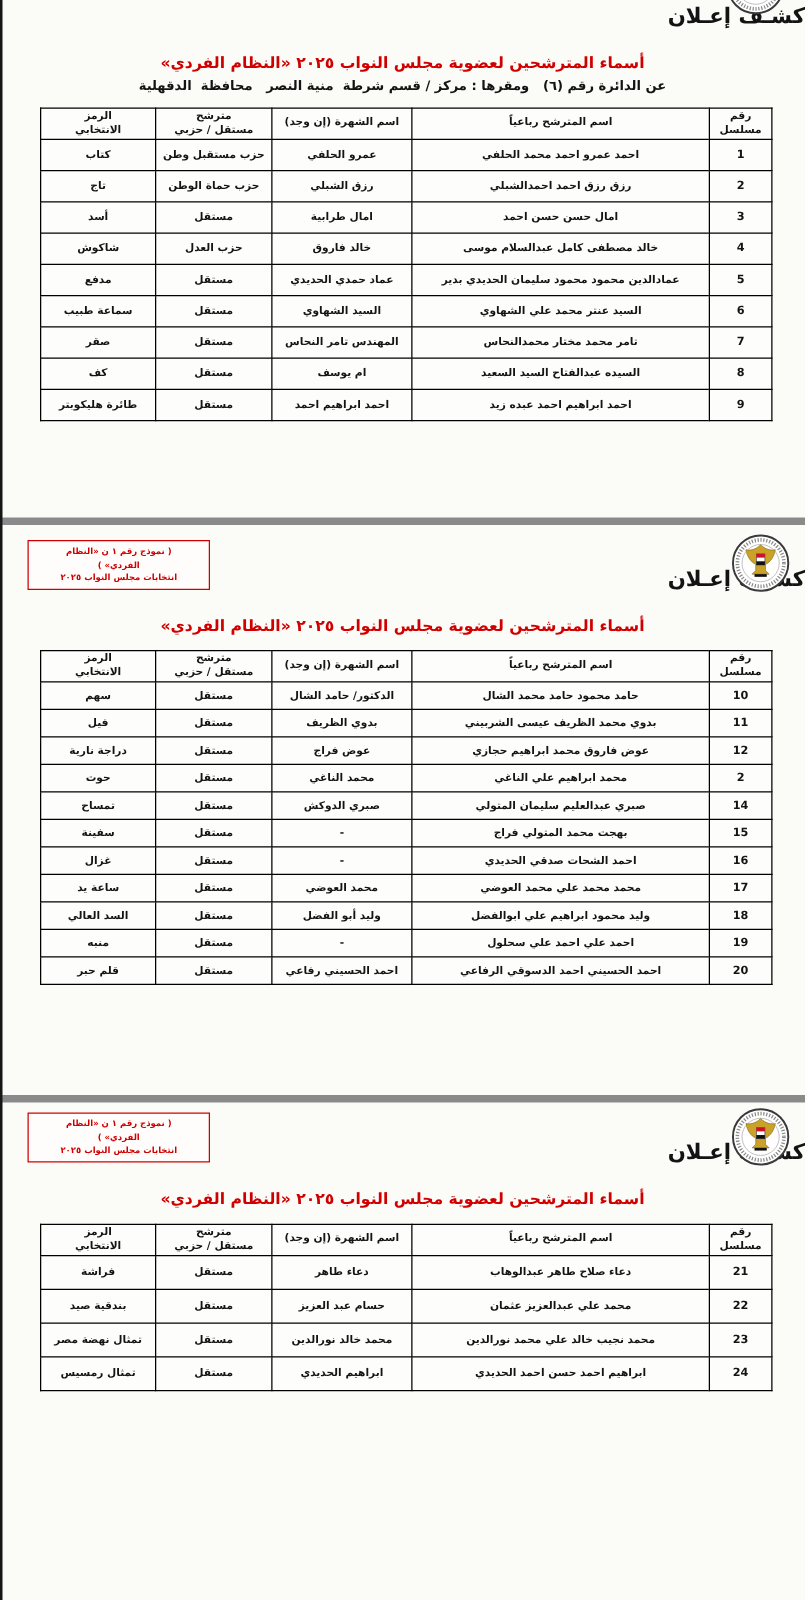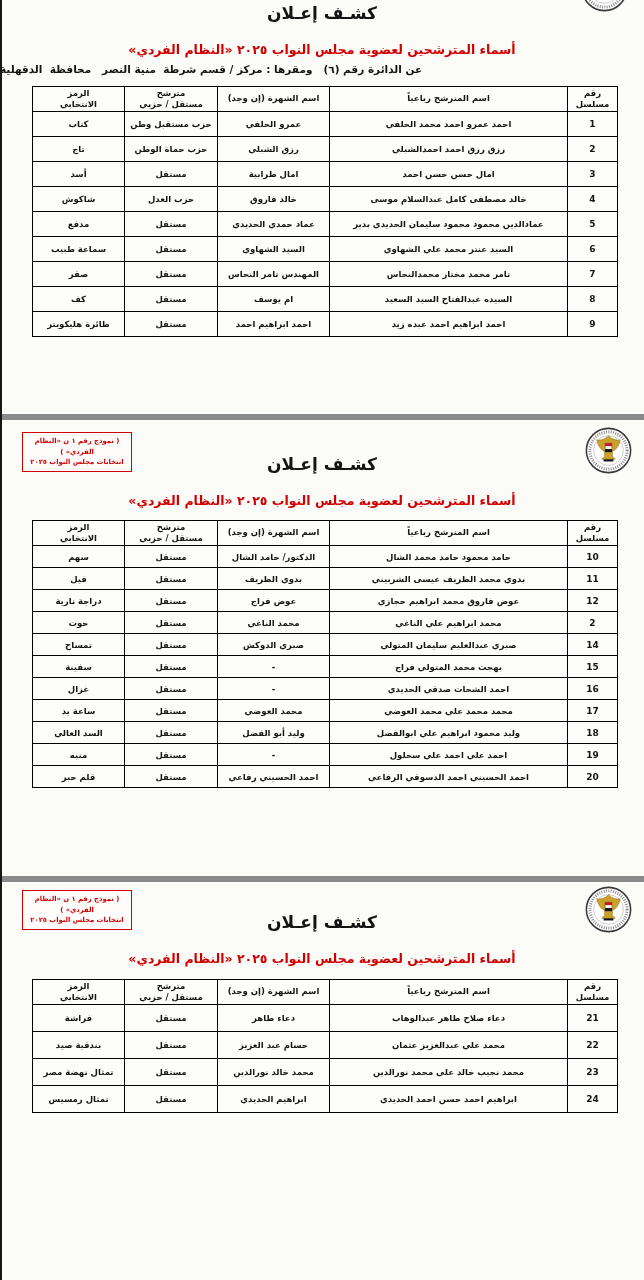--- a/index.html
+++ b/index.html
@@ -4,29 +4,29 @@
 <style>
   html,body{margin:0;padding:0}
   body{background:#8a8a8a;font-family:"DejaVu Sans",sans-serif}
   .doc{position:relative;width:644px;height:1280px;background:#8a8a8a;overflow:hidden}
   .edge{position:absolute;left:0;top:0;width:2px;height:1280px;background:#161616;z-index:9}
   .page{position:relative;width:644px;background:#fbfbf8;direction:rtl;overflow:visible}
   .page1{height:414px}
   .page2{height:456px;margin-top:6px}
   .page3{height:398px;margin-top:6px}
 
-  .title{text-align:center;font-weight:bold;font-size:17px;color:#131313;letter-spacing:.5px}
+  .title{font-weight:bold;font-size:17px;color:#131313;letter-spacing:.5px}
   .page1 .title{padding-top:3px}
   .page2 .title{padding-top:34px}
   .page3 .title{padding-top:30px}
   .subtitle{text-align:center;font-weight:bold;font-size:12.5px;color:#d10000;margin-top:19px}
-  .district{text-align:left;font-weight:bold;font-size:10.5px;color:#131313;margin-top:6px;white-space:pre}
+  .district{text-align:center;font-weight:bold;font-size:10.5px;color:#131313;margin-top:6px;white-space:pre}
 
   .form-box{position:absolute;top:12px;left:22px;width:104px;border:1.2px solid #d10000;
-    color:#d10000;font-weight:bold;font-size:6.8px;text-align:center;padding:3px 2px;
+    color:#d10000;font-weight:bold;font-size:6.8px;text-align:center;padding:3px 20px;
     line-height:1.55;background:#fffdfc;direction:rtl}
   .page3 .form-box{top:8px}
 
   .logo{position:absolute;right:12px;top:7px;width:47px;height:47px}
   .page1 .logo{top:-35px;right:16px}
   .page3 .logo{top:4px}
 
   table{table-layout:fixed;border-collapse:collapse;width:585px;background:#fdfdfc;
     border:1.6px solid #000;margin:12px 26px 0 33px}
   .page1 table{margin-top:11px}

